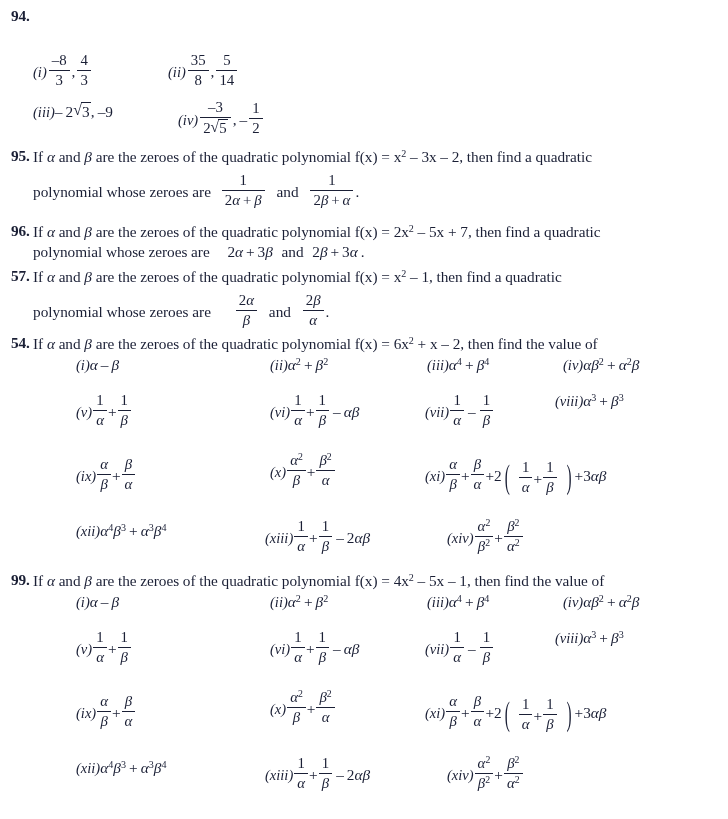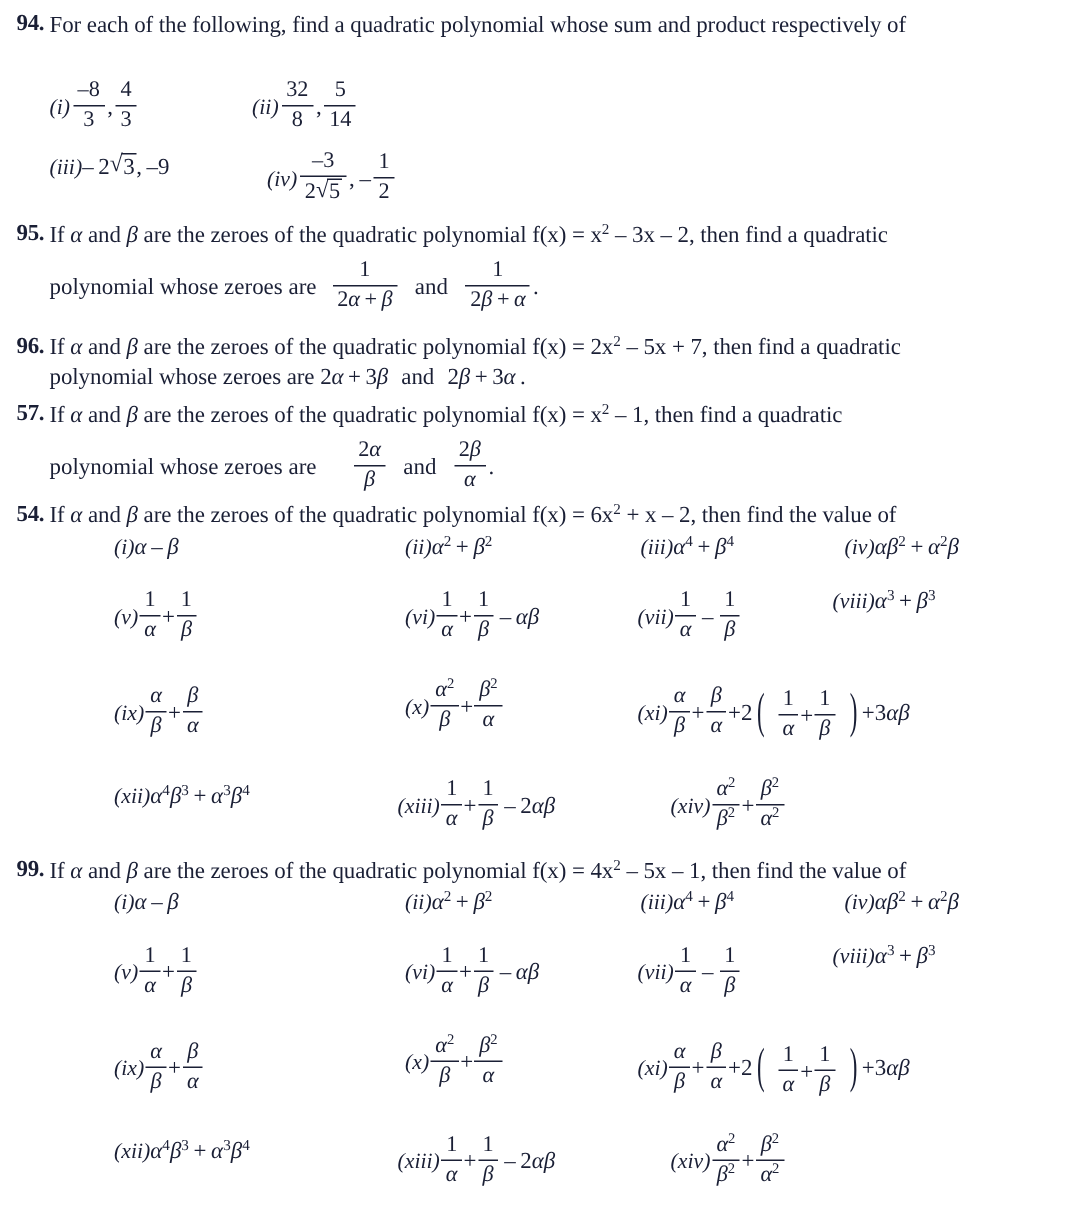--- a/index.html
+++ b/index.html
@@ -137,30 +137,30 @@
   }
 </style>
 </head>
 <body>
 
 <div class="page">
 
   <div class="q" style="position:absolute; left:0; top:7px; width:728px;">
     <span class="q-num">94.</span>
     <div class="q-text">
-      <span>For each of the following, find a quadratic polynomial whose sum and product respectively of</span><br>
+      <br>
     </div>
   </div>
 
   <div class="subrow" style="position:absolute; left:0; top:52px; width:728px; height:40px;">
     <span class="sub" style="left:33px; top:0;">
       <span class="lbl">(<span class="mi">i</span>)</span><span class="frac"><span class="num">–8</span><span class="den">3</span></span><span class="rm">,</span><span class="frac"><span class="num">4</span><span class="den">3</span></span>
     </span>
     <span class="sub" style="left:168px; top:0;">
-      <span class="lbl">(<span class="mi">ii</span>)</span><span class="frac"><span class="num">32</span><span class="den">8</span></span><span class="rm">,</span><span class="frac"><span class="num">5</span><span class="den">14</span></span>
+      <span class="lbl">(<span class="mi">ii</span>)</span><span class="frac"><span class="num">35</span><span class="den">8</span></span><span class="rm">,</span><span class="frac"><span class="num">5</span><span class="den">14</span></span>
     </span>
   </div>
 
   <div class="subrow" style="position:absolute; left:0; top:99px; width:728px; height:42px;">
     <span class="sub" style="left:33px; top:3px;">
       <span class="lbl">(<span class="mi">iii</span>)</span><span class="rm">– 2</span><span class="rad"><span class="radicand">3</span></span><span class="rm">, –9</span>
     </span>
     <span class="sub" style="left:178px; top:0;">
       <span class="lbl">(<span class="mi">iv</span>)</span><span class="frac"><span class="num">–3</span><span class="den">2<span class="rad"><span class="radicand">5</span></span></span></span><span class="rm">, –</span><span class="frac"><span class="num">1</span><span class="den">2</span></span>
     </span>
@@ -177,21 +177,21 @@
     <span class="frac" style="margin-left:7px;"><span class="num">1</span><span class="den">2<span class="gk">α</span> + <span class="gk">β</span></span></span>
     <span style="margin:0 6px;">and</span>
     <span class="frac"><span class="num">1</span><span class="den">2<span class="gk">β</span> + <span class="gk">α</span></span></span><span class="rm">.</span>
   </div>
 
   <div class="q" style="position:absolute; left:0; top:222px; width:728px;">
     <span class="q-num">96.</span>
     <div class="q-text">
       If <span class="gk">α</span> and <span class="gk">β</span> are the zeroes of the quadratic polynomial f(x) = 2x<sup class="exr">2</sup> – 5x + 7, then find a quadratic<br>
       <span>polynomial whose zeroes are</span>
-      <span style="margin-left:0;">2<span class="gk">α</span> + 3<span class="gk">β</span></span>
+      <span style="margin-left:14px;">2<span class="gk">α</span> + 3<span class="gk">β</span></span>
       <span style="margin:0 5px;">and</span>
       <span>2<span class="gk">β</span> + 3<span class="gk">α</span></span><span class="rm"> .</span>
     </div>
   </div>
 
   <div class="q" style="position:absolute; left:0; top:267px; width:728px;">
     <span class="q-num">57.</span>
     <div class="q-text">
       If <span class="gk">α</span> and <span class="gk">β</span> are the zeroes of the quadratic polynomial f(x) = x<sup class="exr">2</sup> – 1, then find a quadratic
     </div>

